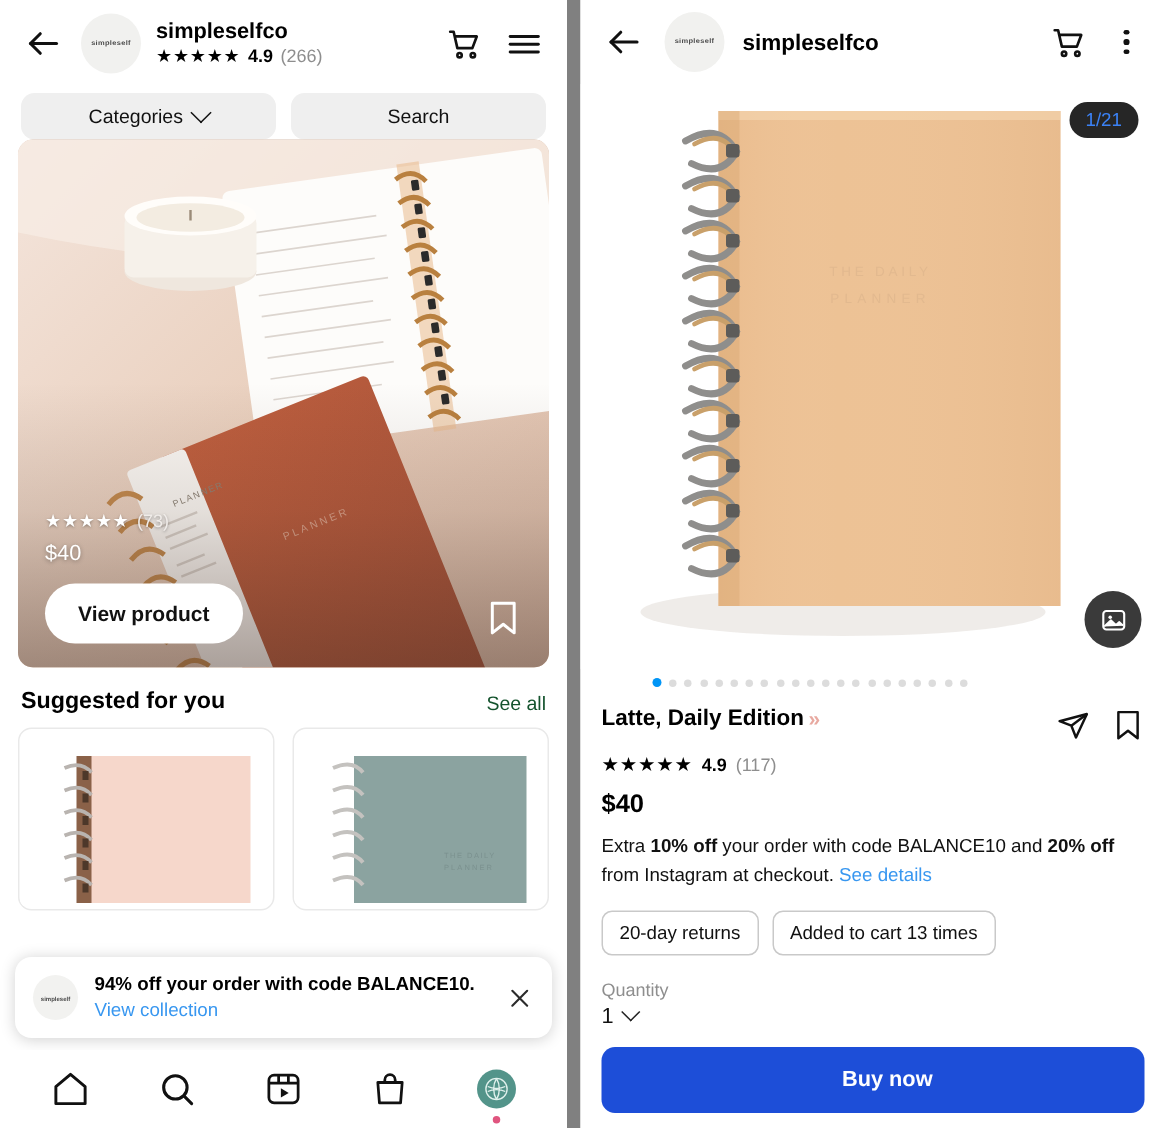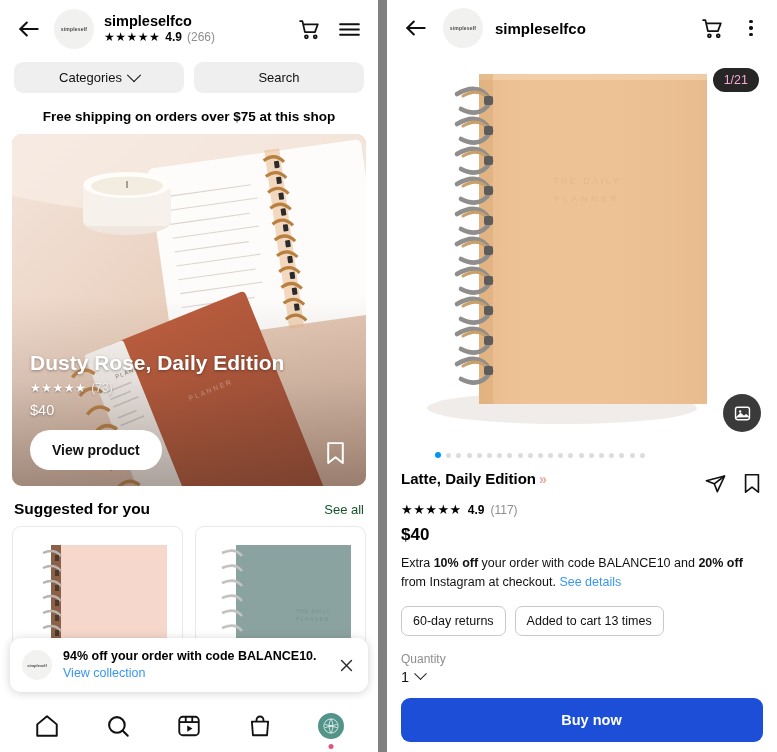--- a/index.html
+++ b/index.html
@@ -108,21 +108,21 @@
   
   .rheader{height:56px;padding:0 14px;display:flex;align-items:center;gap:12px;}
   .rshopname{font-size:15px;font-weight:700;color:#000;flex:1;}
   .kebab{width:24px;height:24px;flex:0 0 24px;display:flex;flex-direction:column;align-items:center;justify-content:center;gap:3px;}
   .kebab i{width:3.4px;height:3.4px;border-radius:50%;background:#111;display:block;}
 
   
   .gallery{position:relative;height:390px;background:#fff;overflow:hidden;}
   .counter{
     position:absolute;top:12px;right:18px;
-    background:#262626;color:#f9a8d4;border-radius:14px;
+    background:#262626;color:#3b82f6;border-radius:14px;
     padding:5px 11px;font-size:12.5px;font-weight:400;
   }
   .photo-btn{
     position:absolute;right:16px;bottom:14px;width:38px;height:38px;border-radius:50%;
     background:#3a3a3a;display:flex;align-items:center;justify-content:center;
   }
   .dots{display:flex;align-items:center;gap:5.2px;justify-content:flex-start;padding:6px 0 6px 48px;}
   .dot{width:5px;height:5px;border-radius:50%;background:#dcdcdc;flex:0 0 5px;}
   .dot.active{background:#0095f6;width:6px;height:6px;flex:0 0 6px;}
 
@@ -196,21 +196,20 @@
     <div class="pills">
       <div class="pill">
         <span>Categories</span>
         <span class="chev"></span>
       </div>
       <div class="pill">
         <span>Search</span>
       </div>
     </div>
 
-    <div class="freeship">Free shipping on orders over $75 at this shop</div>
 
     <div class="hero">
       <svg class="hero-photo" viewBox="0 0 354 352" preserveAspectRatio="xMidYMid slice">
         <defs>
           <linearGradient id="bg1" x1="0" y1="0" x2="1" y2="1">
             <stop offset="0" stop-color="#f4e5dc"></stop>
               <stop offset="0.5" stop-color="#e9cfbd"></stop>
               <stop offset="1" stop-color="#dcbca8"></stop>
           </linearGradient>
           <linearGradient id="terra" x1="0" y1="0" x2="1" y2="1">
@@ -296,21 +295,20 @@
               <path d="M76 296 q14 -8 22 5"></path>
             <path d="M76 316 q14 -8 22 5"></path>
               <path d="M76 336 q14 -8 22 5"></path>
               <path d="M76 356 q14 -8 22 5"></path>
             <path d="M76 376 q14 -8 22 5"></path>
           </g>
         </g>
       </svg>
       <div class="hero-overlay"></div>
       <div class="hero-txt">
-        <div class="hero-title">Dusty Rose, Daily Edition</div>
         <div class="hero-rating">
           <span class="stars">★★★★★</span>
           <span class="hero-rcount">(73)</span>
         </div>
         <div class="hero-price">$40</div>
         <div class="viewbtn">View product</div>
       </div>
       <div class="hero-bookmark icon">
         <svg width="25" height="27" viewBox="0 0 24 24" fill="none" stroke="#fff" stroke-width="1.9" stroke-linejoin="round">
             <path d="M5 3h14v19l-7-5.5L5 22z"></path>
@@ -569,21 +567,21 @@
         <span class="rcount">(117)</span>
       </div>
 
       <div class="pprice">$40</div>
 
       <div class="pdesc">
         <span>Extra </span><b>10% off</b><span> your order with code BALANCE10 and </span><b>20% off</b><span> from Instagram at checkout. </span><a href="#">See details</a>
       </div>
 
       <div class="chips">
-        <div class="chip">60-day returns</div>
+        <div class="chip">20-day returns</div>
         <div class="chip">Added to cart 13 times</div>
       </div>
 
       <div class="qlabel">Quantity</div>
       <div class="qval">
         <span>1</span>
         <span class="chev3"></span>
       </div>
     </div>
 

